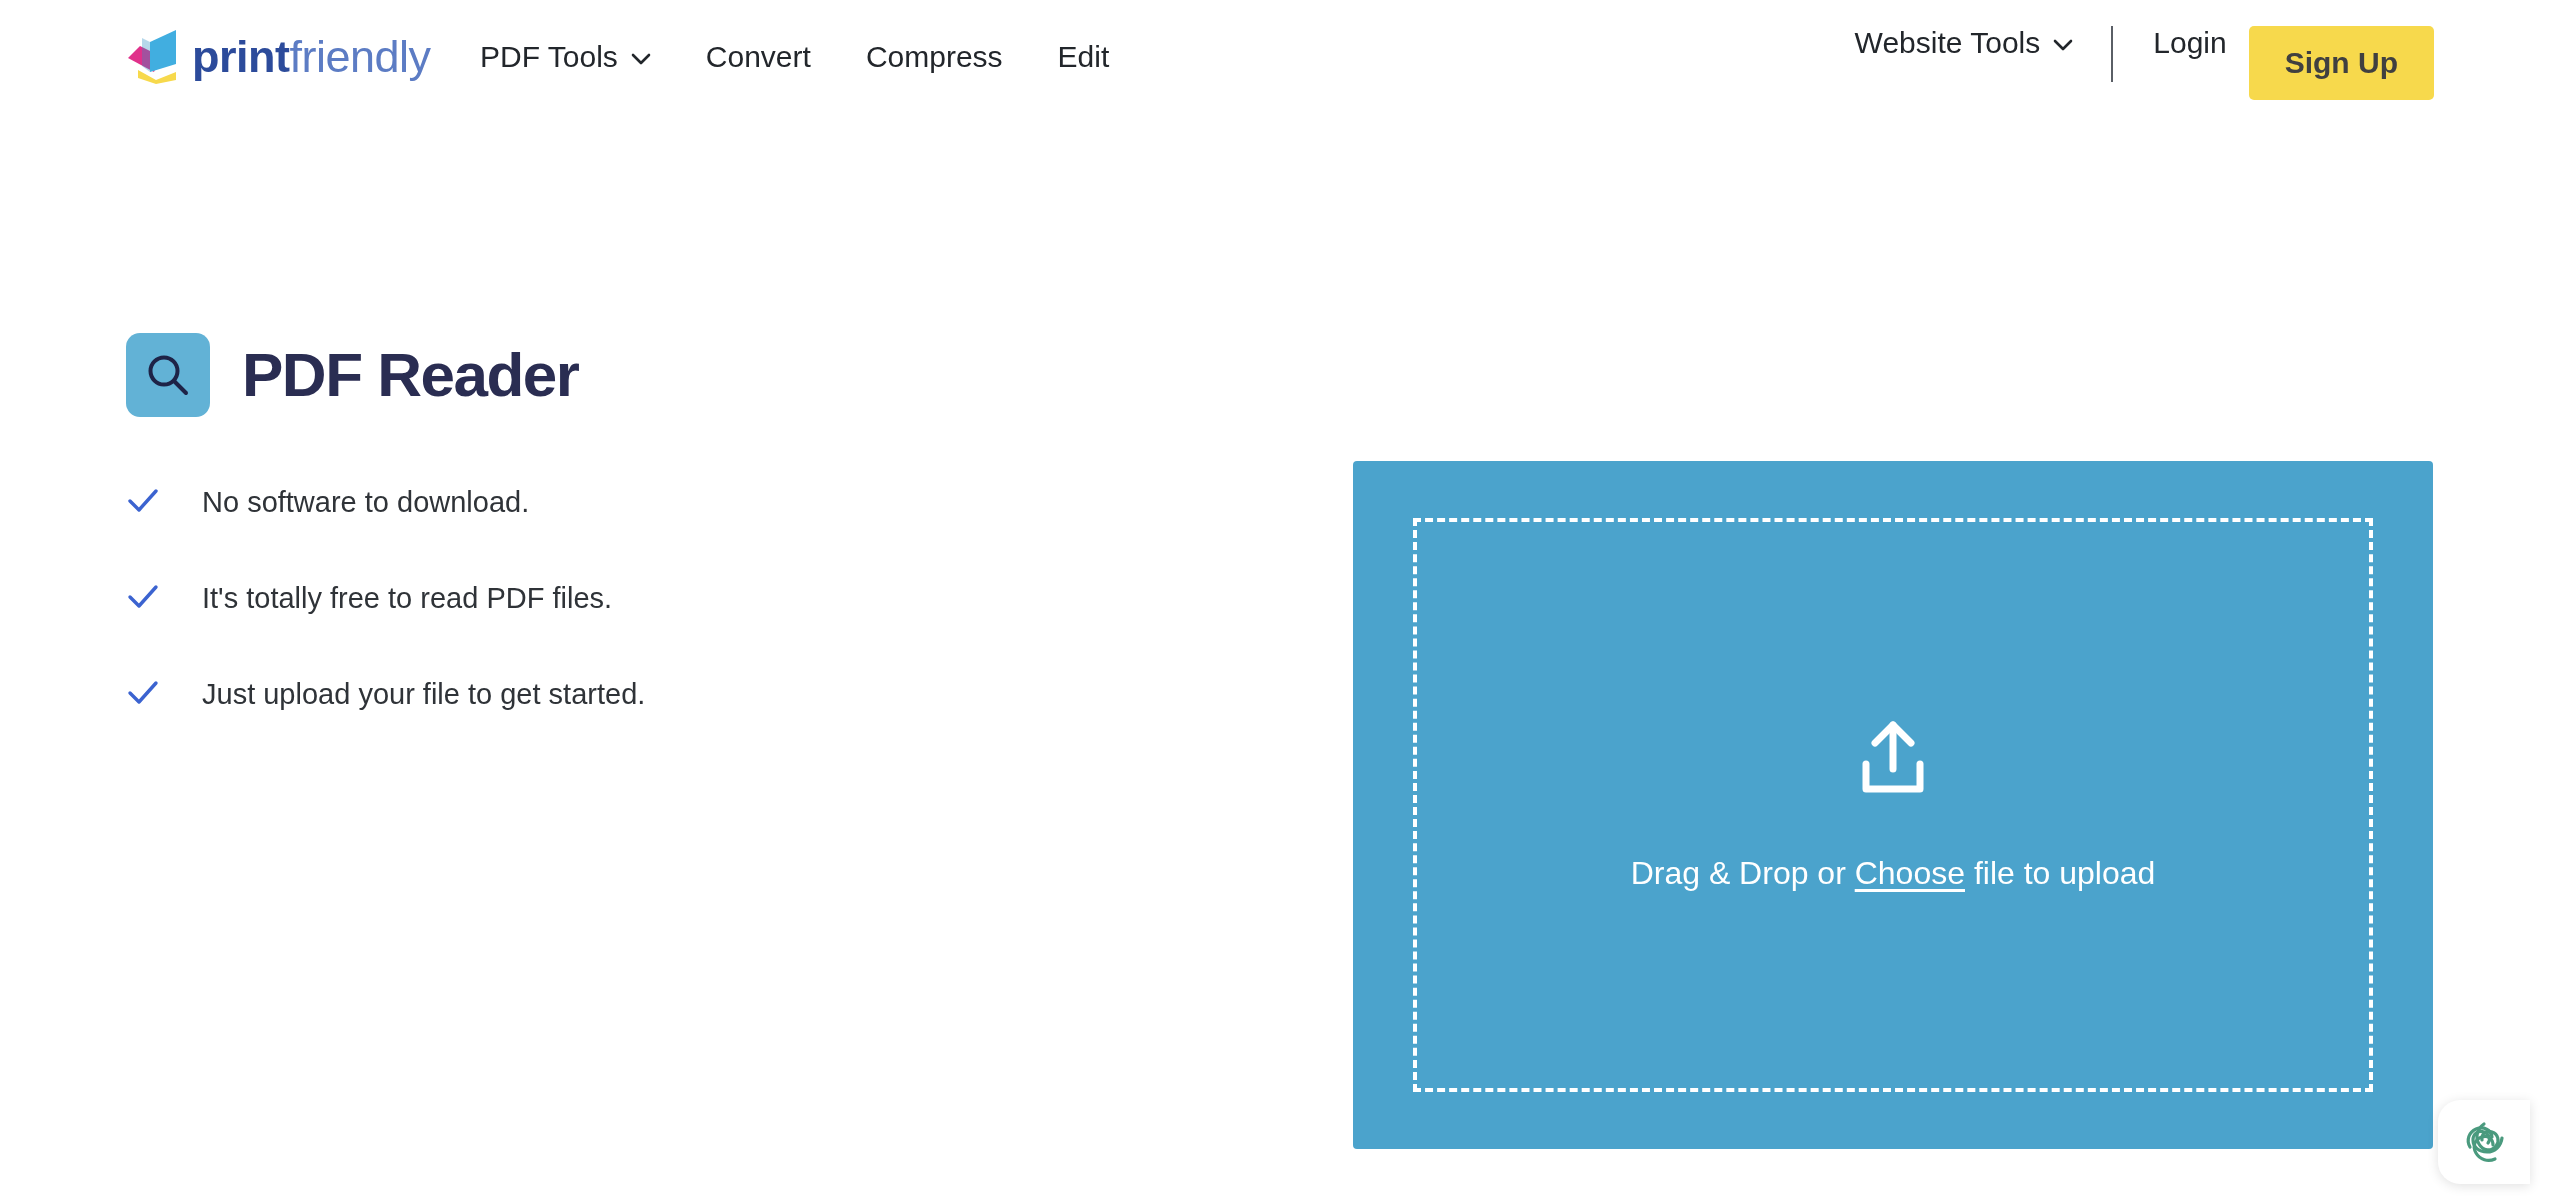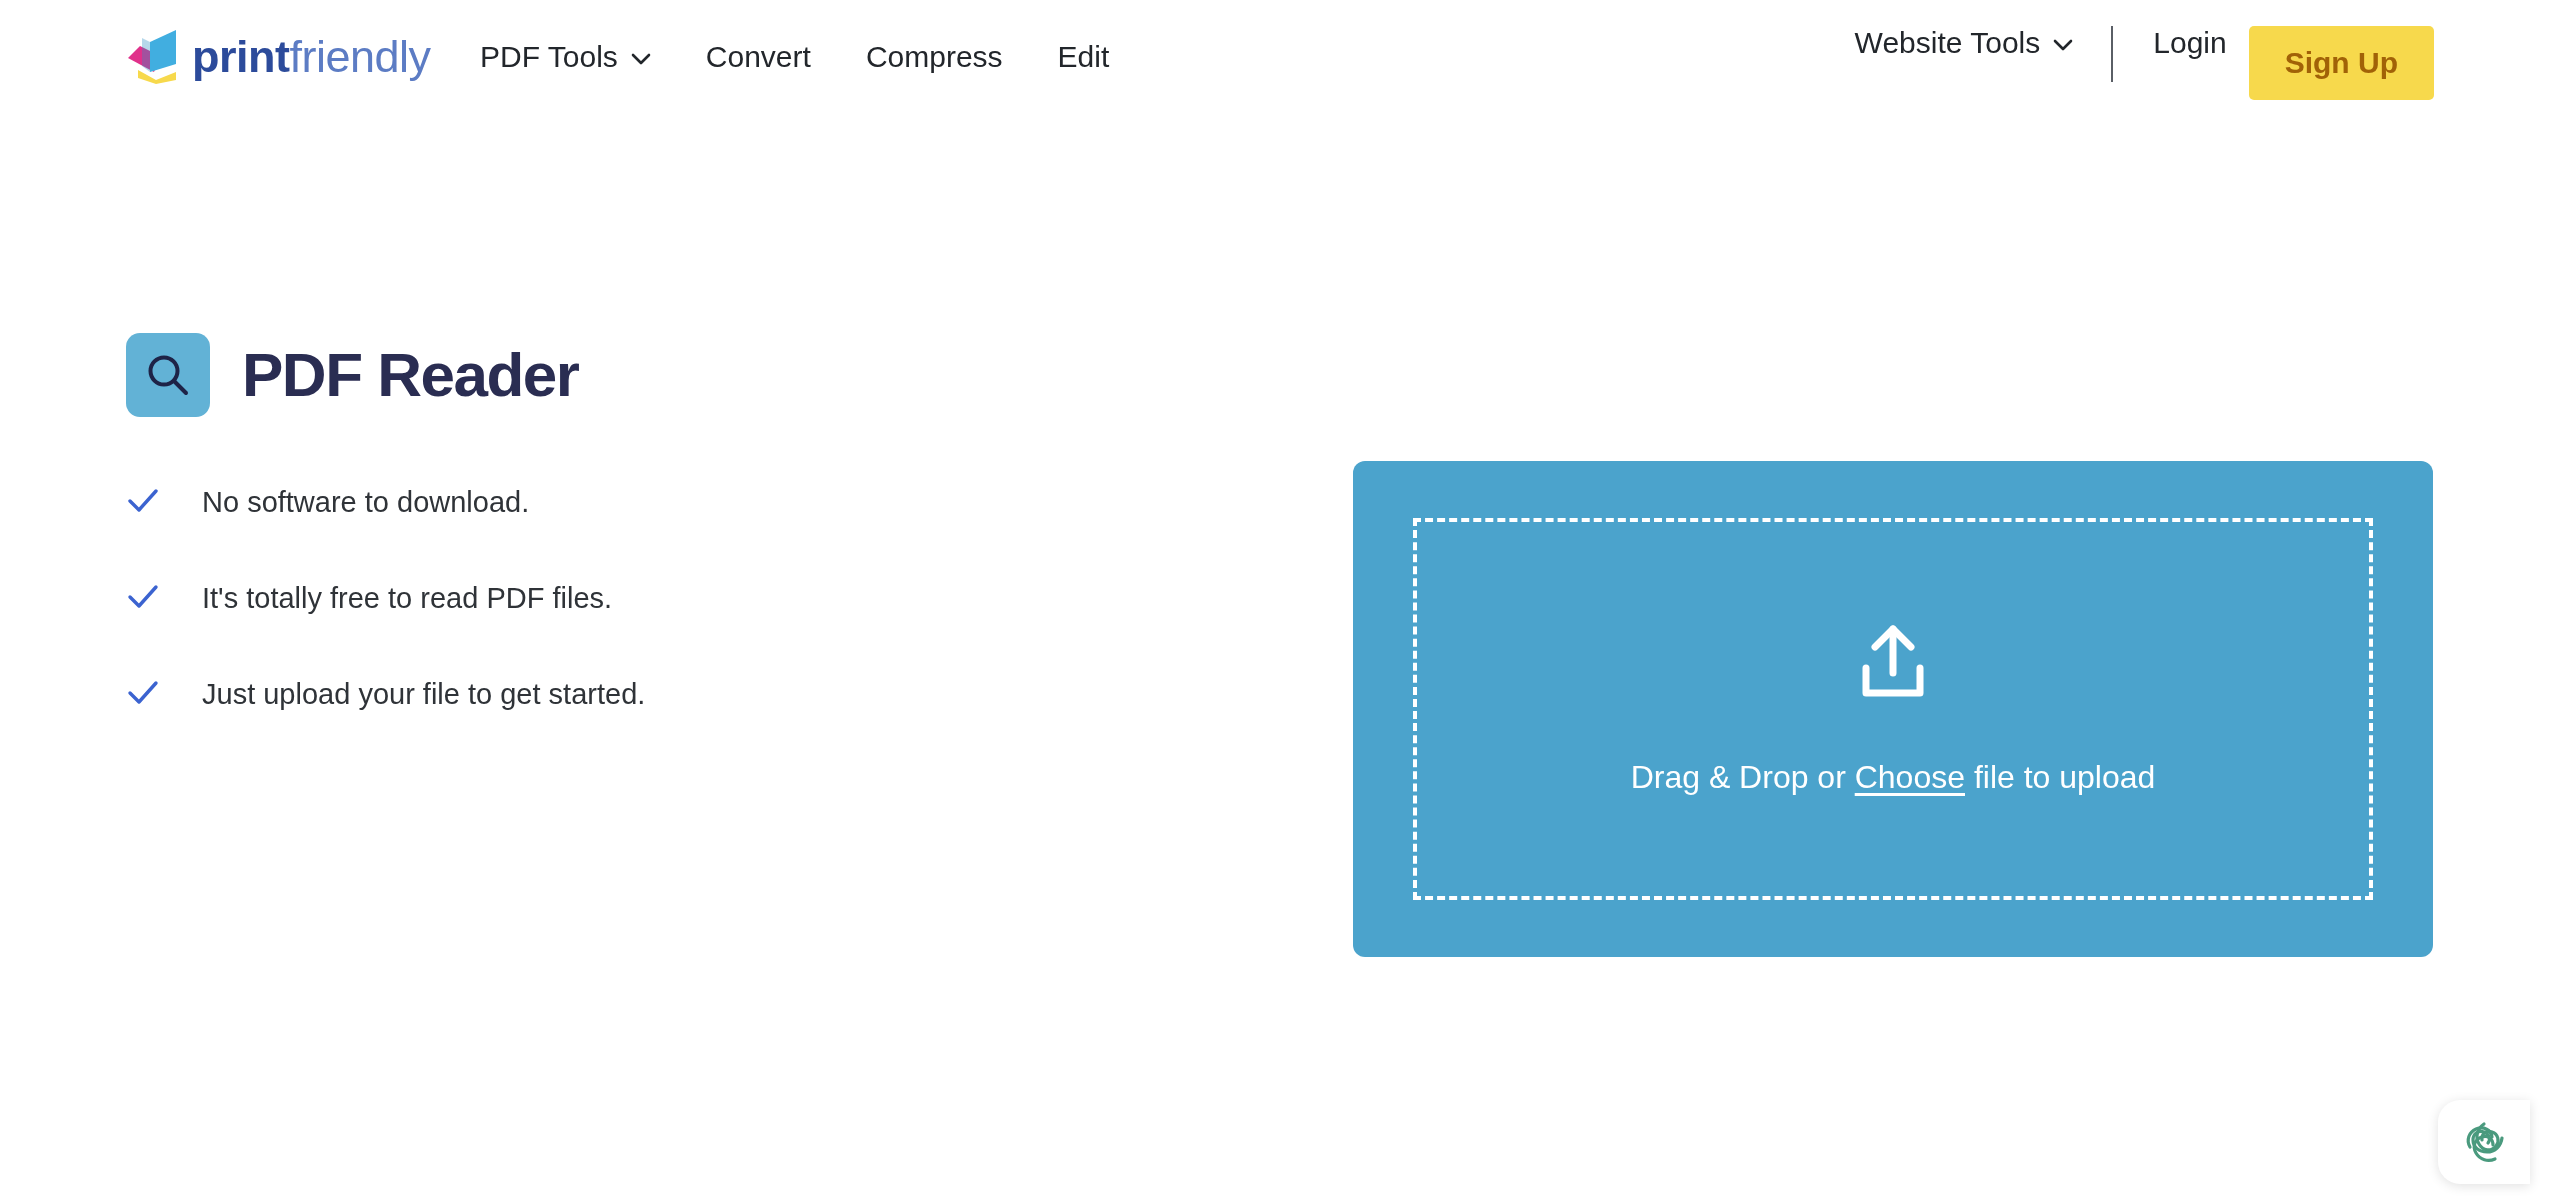--- a/index.html
+++ b/index.html
@@ -102,21 +102,21 @@
     align-items: center;
     justify-content: center;
     height: 74px;
     padding: 0 36px;
     background: #F7D94C;
     border: none;
     border-radius: 5px;
     font-family: "Liberation Sans", sans-serif;
     font-size: 30px;
     font-weight: 700;
-    color: #a16207;
+    color: #404040;
     cursor: pointer;
     white-space: nowrap;
   }
 
   
   .hero {
     position: relative;
     width: 2560px;
     height: 1068px;
   }
@@ -174,23 +174,23 @@
     color: #2F3338;
     line-height: 1.2;
   }
 
   
   .upload-panel {
     position: absolute;
     left: 1353px;
     top: 333px;
     width: 1080px;
-    height: 496px;
+    height: 688px;
     background: #4BA3CC;
-    border-radius: 12px;
+    border-radius: 4px;
     cursor: pointer;
     padding-left: 40px;
   }
   .upload-dashed {
     position: absolute;
     left: 60px;
     top: 57px;
     right: 60px;
     bottom: 57px;
     border: 4px dashed #ffffff;

